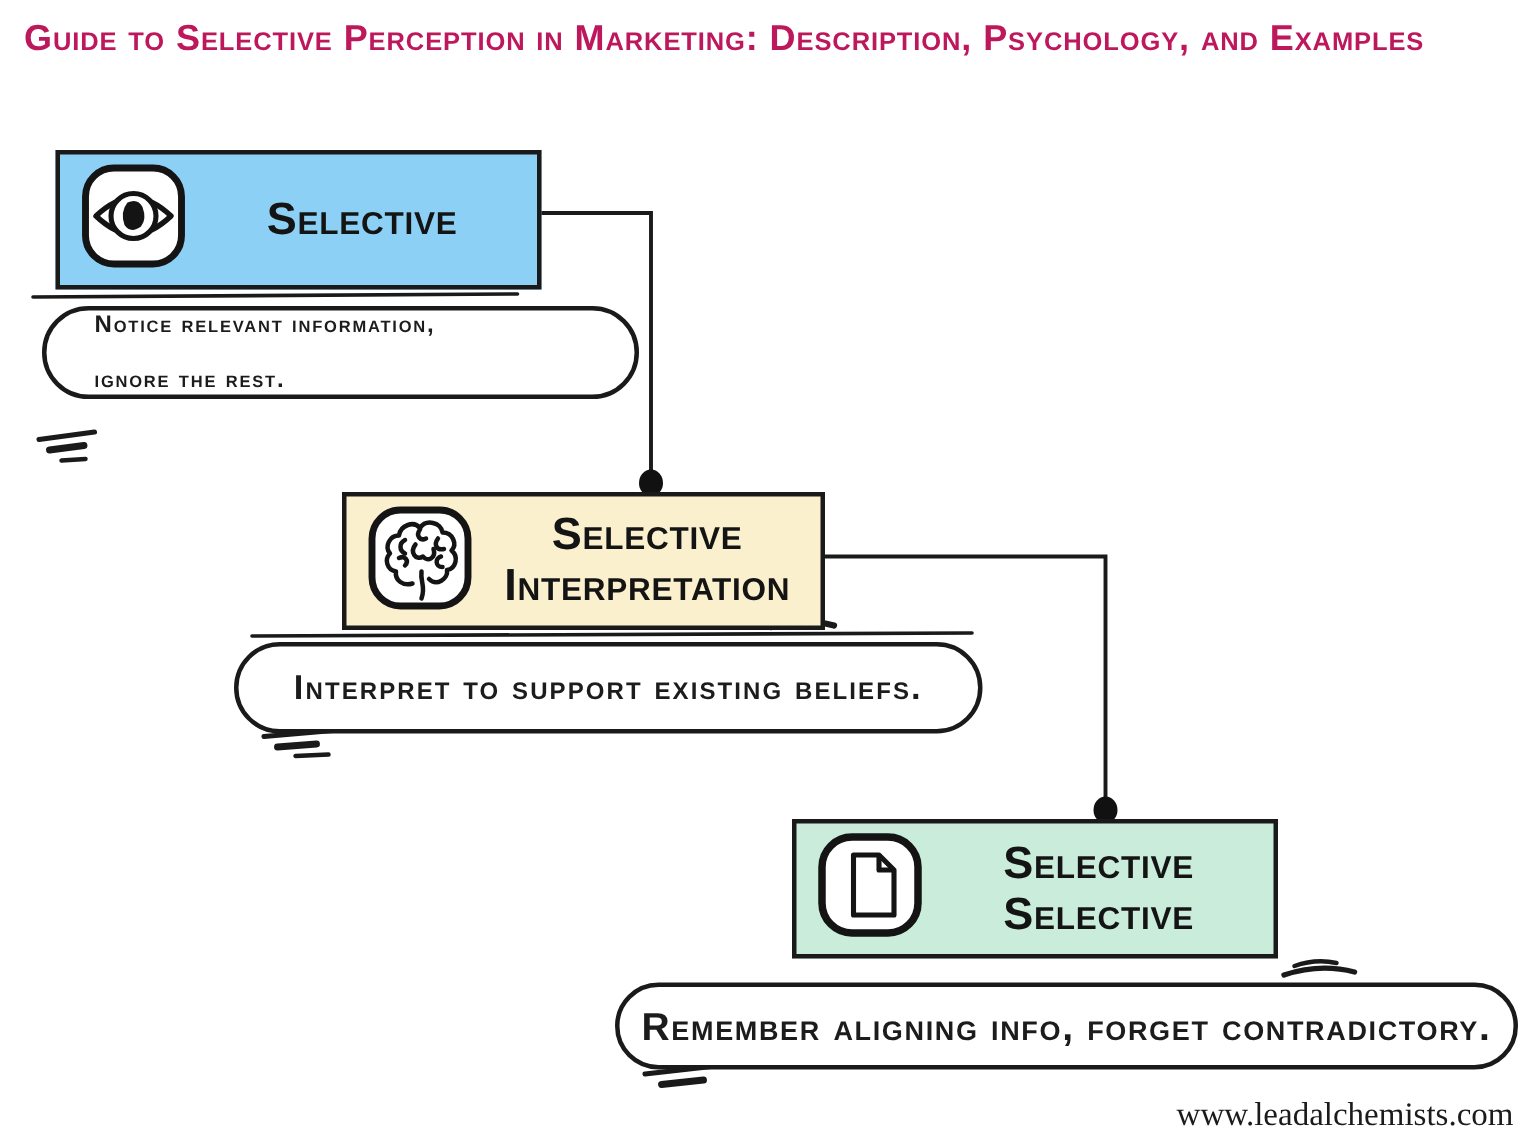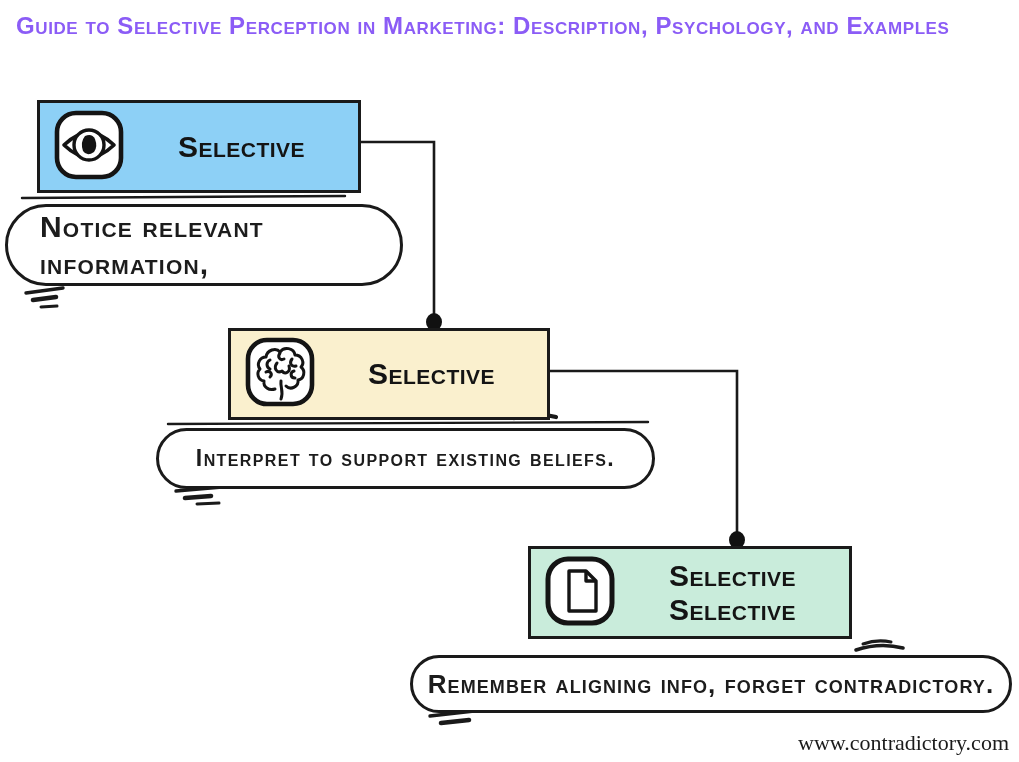--- a/index.html
+++ b/index.html
@@ -7,21 +7,21 @@
     position:relative;
     width:1019px;height:762px;
     background:#ffffff;
     font-family:"Liberation Sans", sans-serif;
     overflow:hidden;
   }
   .title{
     position:absolute;left:16px;top:12px;width:992px;
     font-size:24px;font-weight:700;
     font-variant:small-caps;letter-spacing:0.6px;
-    color:#8b5cf6;white-space:nowrap;
+    color:#be185d;white-space:nowrap;
   }
   
   .stage-box{
     position:absolute;
     border:3px solid #1a1a1a;
     box-sizing:border-box;
     display:flex;align-items:center;
   }
   .stage-box .icon-tile{flex:0 0 auto;margin-left:13px;}
   .stage-box .titles{
@@ -34,22 +34,22 @@
   #box-interpretation{left:228px;top:328px;width:322px;height:92px;}
   #box-retention{left:528px;top:546px;width:324px;height:93px;}
   
   .bubble{
     position:absolute;border:3px solid #1a1a1a;background:#fff;
     box-sizing:border-box;
     font-variant:small-caps;font-weight:600;color:#1c1c1c;
     display:flex;flex-direction:column;justify-content:center;
   }
   #bubble-attention{
-    left:5px;top:204px;width:398px;height:82px;border-radius:44px;
-    font-size:30px;letter-spacing:1.2px;padding-left:32px;line-height:37px;
+    left:28px;top:204px;width:398px;height:62px;border-radius:44px;
+    font-size:16px;letter-spacing:1.2px;padding-left:32px;line-height:37px;
   }
   #bubble-interpretation{
     left:156px;top:428px;width:499px;height:61px;border-radius:32px;
     font-size:23px;letter-spacing:1.4px;text-align:center;
   }
   #bubble-retention{
     left:410px;top:655px;width:602px;height:58px;border-radius:30px;
     font-size:26px;letter-spacing:1.1px;text-align:center;
   }
   .overlay{position:absolute;left:0;top:0;width:1019px;height:762px;pointer-events:none;}
@@ -101,40 +101,42 @@
         <path d="M32 27 q7 -3 10 3 q3 8 -1 13 q-7 5 -11 -1 q-3 -9 2 -15 Z" fill="#141414"></path>
       </svg>
     </span>
     <span class="titles">
       <div>Selective</div>
     </span>
   </div>
 
   <div class="bubble" id="bubble-attention">
     <div>Notice relevant information,</div>
+    <div>ignore the rest.</div>
   </div>
 
   <div class="stage-box" id="box-interpretation" style="background: rgb(250, 240, 206);">
     <span class="icon-tile">
       <svg width="72" height="72" viewBox="0 0 72 72">
         <rect x="4" y="4" width="64" height="64" rx="19" fill="#fff" stroke="#141414" stroke-width="4.6"></rect>
         <g fill="none" stroke="#141414" stroke-width="3" stroke-linecap="round" stroke-linejoin="round">
           <path d="M31 53 C25 55 19 51 20 45 C14 44 12 37 16 33 C12 28 16 21 22 21 C23 14 32 11 36 16 C40 10 50 12 51 19 C58 19 61 27 57 31 C62 35 60 43 54 44 C55 50 47 55 42 50"></path>
           <path d="M26 24 C22 26 22 31 26 33"></path>
           <path d="M36 17 C33 21 36 25 40 23"></path>
           <path d="M48 23 C45 27 47 31 52 30"></path>
           <path d="M22 36 C26 34 29 38 26 41"></path>
           <path d="M33 27 C29 32 33 38 38 35 C41 39 47 36 45 30"></path>
           <path d="M50 35 C46 36 46 42 51 42"></path>
           <path d="M37 45 C36 52 40 55 37 63"></path>
         </g>
       </svg>
     </span>
     <span class="titles">
       <div>Selective</div>
+      <div>Interpretation</div>
     </span>
   </div>
 
   <div class="bubble" id="bubble-interpretation">
     <div>Interpret to support existing beliefs.</div>
   </div>
 
   <div class="stage-box" id="box-retention" style="background: rgb(201, 236, 219);">
     <span class="icon-tile">
       <svg width="72" height="72" viewBox="0 0 72 72">
@@ -146,15 +148,15 @@
     <span class="titles">
       <div>Selective</div>
       <div>Selective</div>
     </span>
   </div>
 
   <div class="bubble" id="bubble-retention">
     <div>Remember aligning info, forget contradictory.</div>
   </div>
 
-  <div class="footer-url">www.contradictory.com</div>
+  <div class="footer-url">www.leadalchemists.com</div>
 
 </div>
 
 </body></html>

